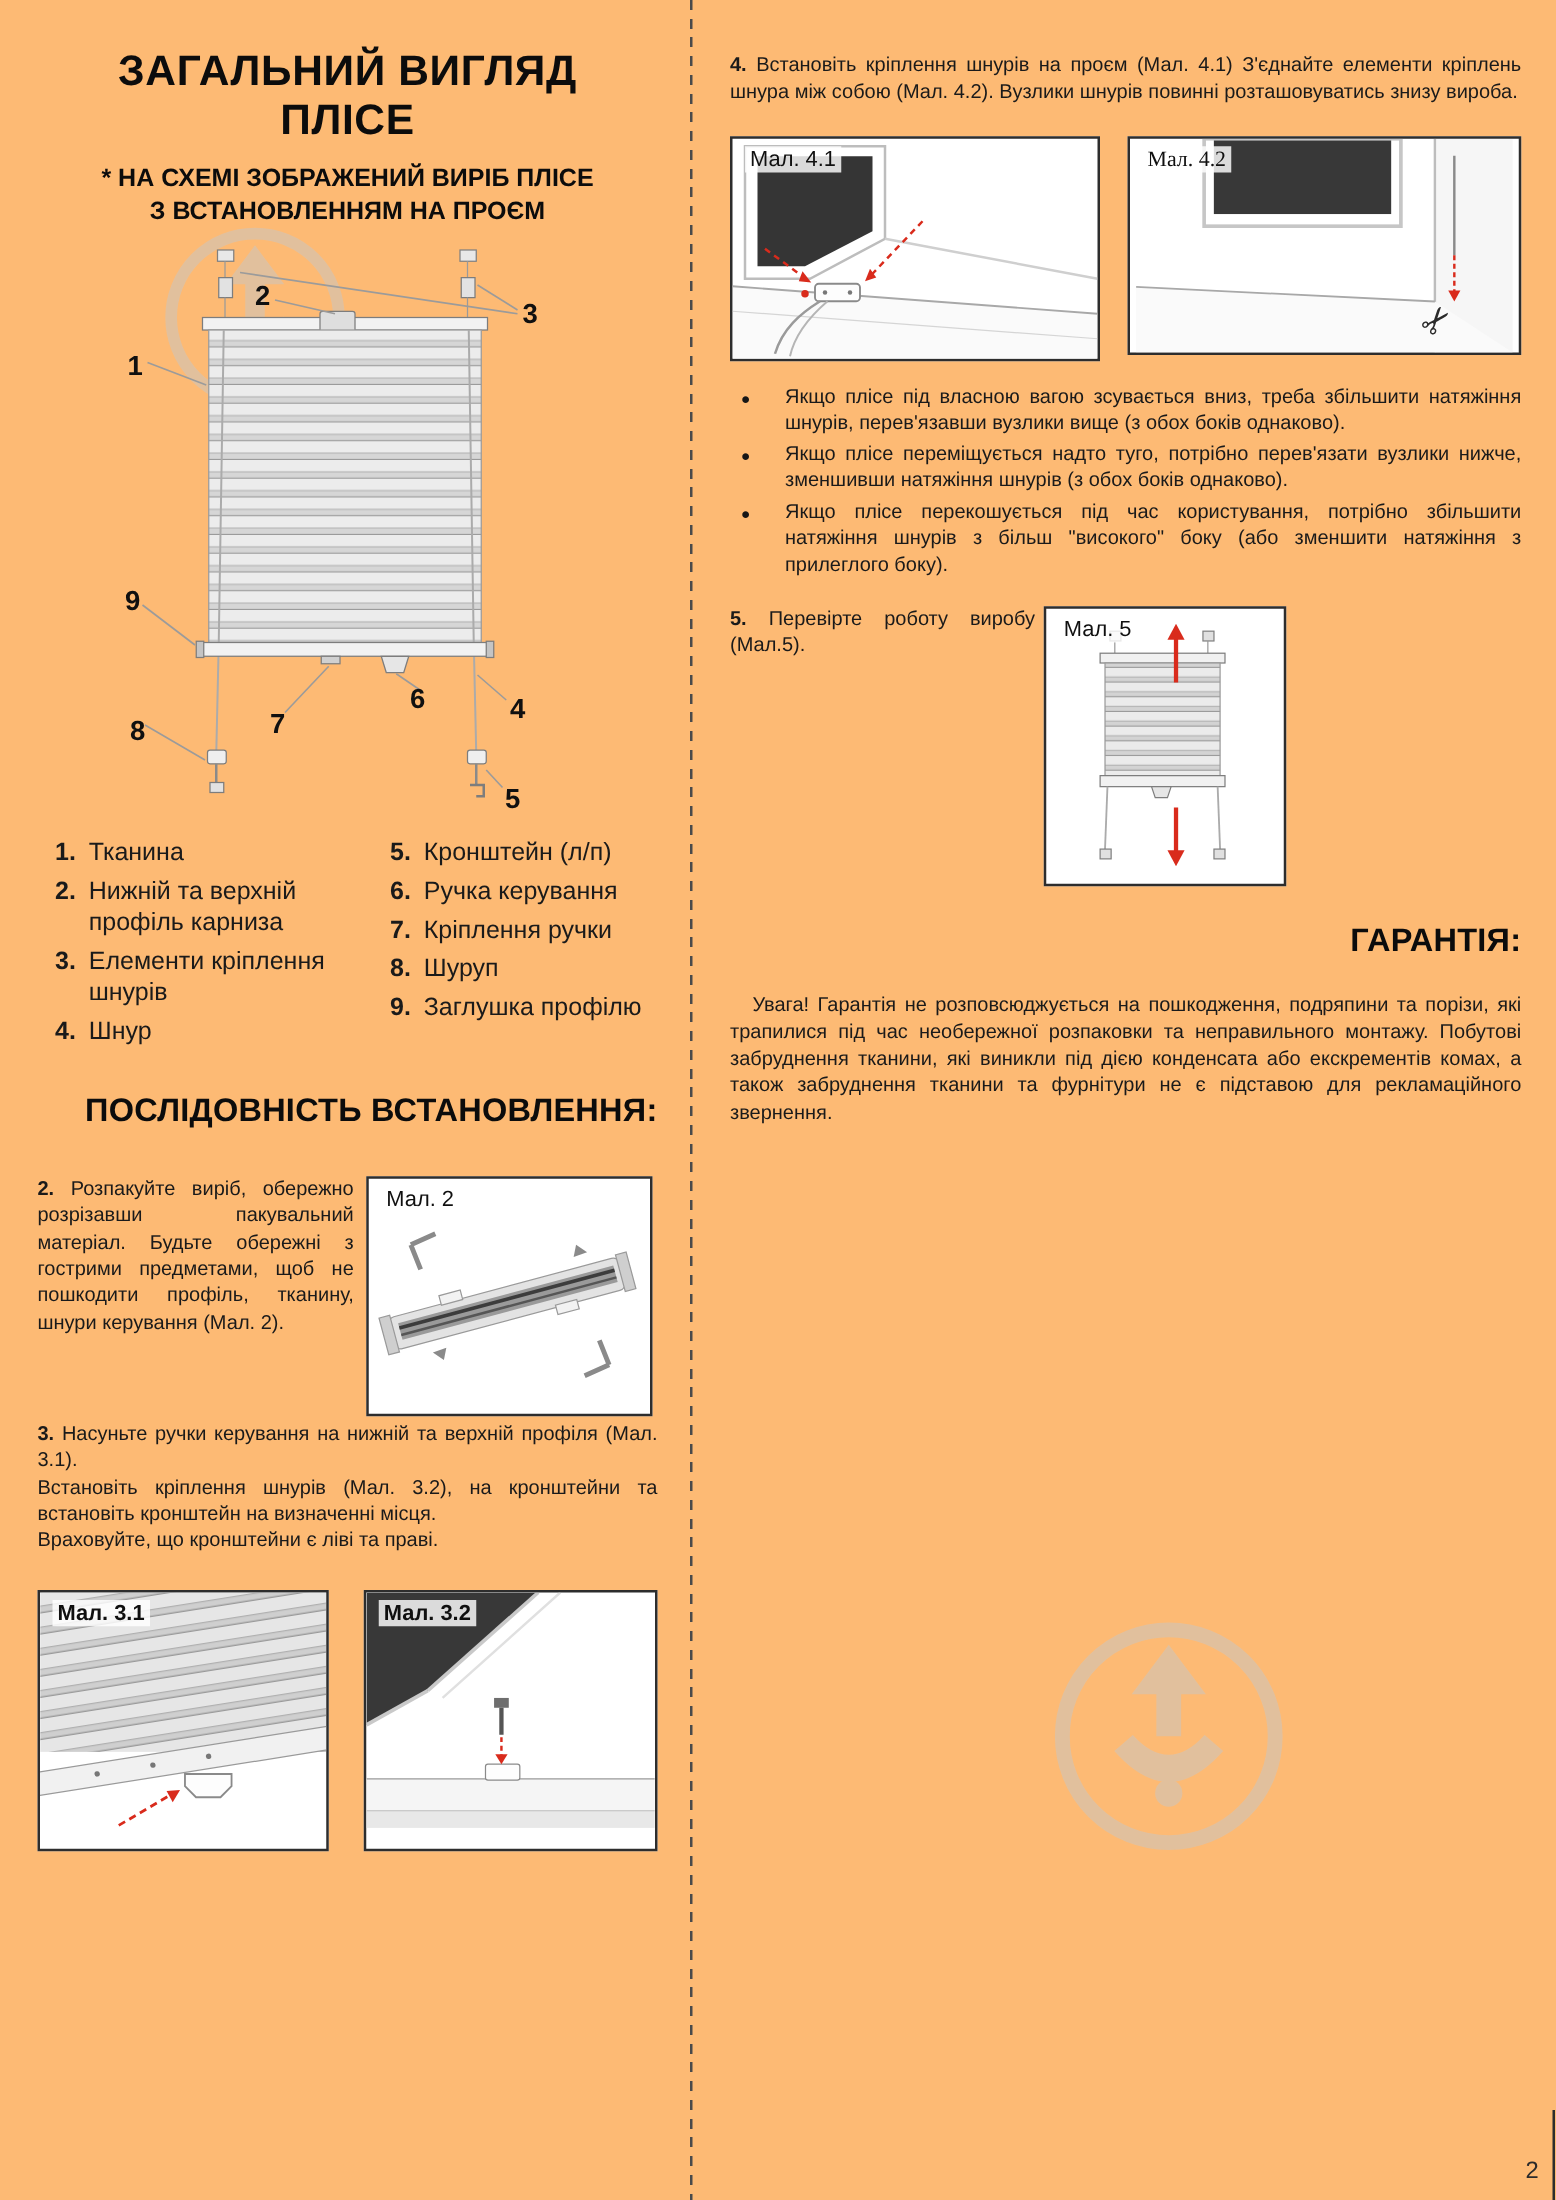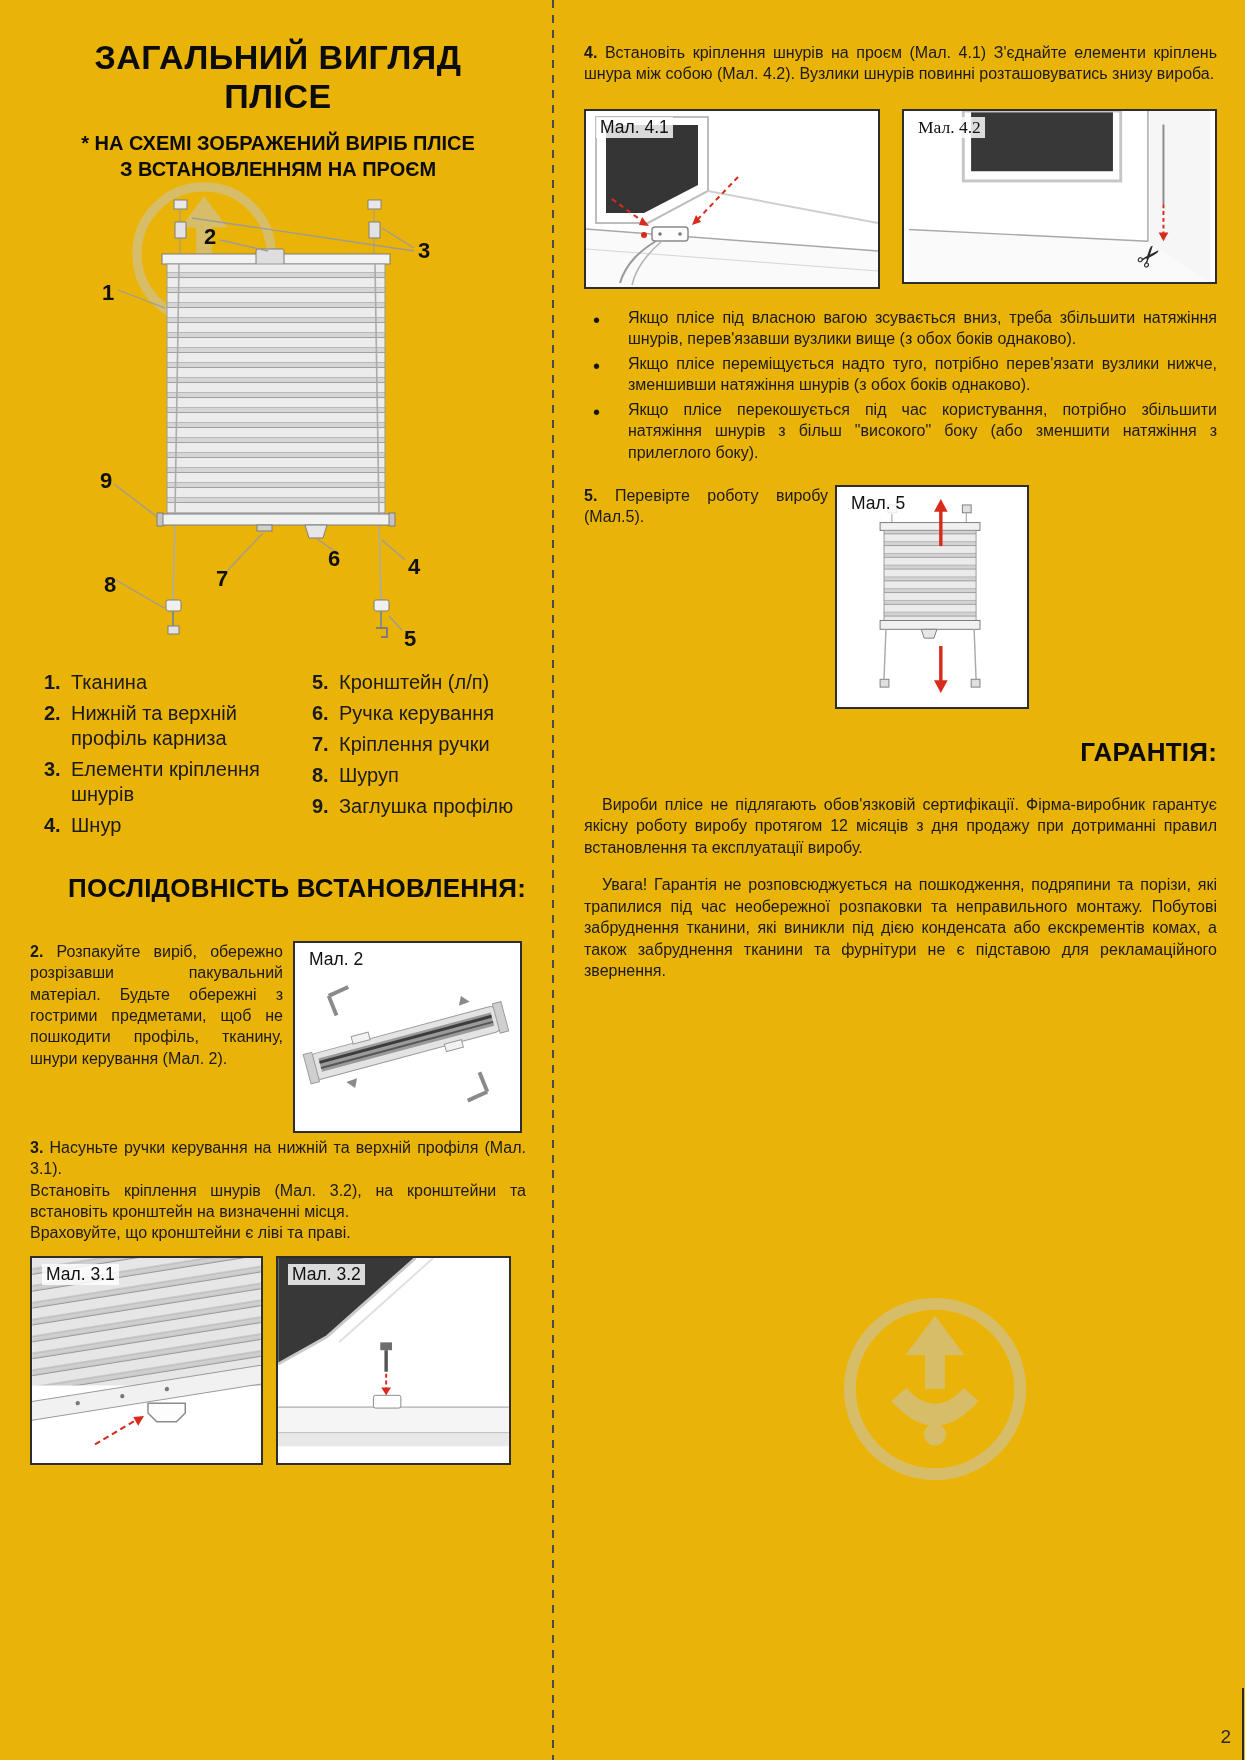--- a/index.html
+++ b/index.html
@@ -2,21 +2,21 @@
 <html><head>
 <meta charset="utf-8">
 <style>
   * { margin:0; padding:0; box-sizing:border-box; }
   html,body { background:#ffffff; }
   body {
     width:1245px; height:1760px;
     font-family:"Liberation Sans","DejaVu Sans",sans-serif;
     color:#161616;
   }
-  .page { position:relative; width:1245px; height:1760px; background:#eab308; overflow:hidden; }
+  .page { position:relative; width:1245px; height:1760px; background:#fdba74; overflow:hidden; }
 
   
   .wm { position:absolute; z-index:0; opacity:.5; }
   .wm1 { left:126px; top:176px; width:156px; height:156px; }
   .wm2 { left:836px; top:1290px; width:198px; height:198px; }
 
   .divider { position:absolute; z-index:1; left:552px; top:0; width:2px; height:1760px;
     background:repeating-linear-gradient(to bottom,#4a4a4a 0 8px,transparent 8px 15px); }
 
   .col { position:absolute; z-index:2; top:0; }
@@ -45,21 +45,21 @@
   .install-head { margin-top:32px; }
 
   .step2-row { display:flex; margin-top:37px; }
   .step2-row .txt { width:253px; }
   .figbox { position:relative; border:2px solid #2d2d2d; background:#fff; flex:none; overflow:hidden;padding-left:40px; }
   .figbox svg { position:absolute; left:0; top:0; width:100%; height:100%; }
   .figlabel { position:absolute; top:6px; left:10px; z-index:3; font-size:17.5px; color:#101010;
     background:rgba(255,255,255,.82); padding:0 4px; }
   .f2  { width:229px; height:192px; margin-left:10px; }
   .step3 { margin-top:4px; }
-  .figs3 { display:flex; gap:13px; margin-top:12px; }
+  .figs3 { display:flex; gap:28px; margin-top:28px;font-weight:bold; }
   .f31 { width:233px; height:209px; }
   .f32 { width:235px; height:209px; }
 
   .step4 { margin-top:42px; }
   .figs4 { display:flex; gap:22px; margin-top:24px; }
   .f41 { width:296px; height:180px; }
   .f42 { flex:1; height:175px;font-family:Liberation Serif, serif; }
   .bullets { margin-top:18px; }
   .bullet-row { display:flex; margin-bottom:3px; }
   .bullet-row .dot { width:44px; padding-left:9px; font-size:20px; line-height:1.34; flex:none; }
@@ -373,19 +373,18 @@
           <line x1="106" y1="60" x2="106" y2="24" stroke="#d92b1c" stroke-width="3.5"></line>
           <path d="M106 12 l-7 13 h14 z" fill="#d92b1c"></path>
           <line x1="106" y1="162" x2="106" y2="198" stroke="#d92b1c" stroke-width="3.5"></line>
           <path d="M106 210 l-7 -13 h14 z" fill="#d92b1c"></path>
         </svg>
       </div>
     </div>
 
     <h2 class="sechead warranty-head">ГАРАНТІЯ:</h2>
 
-    <p class="body-text wp">Вироби плісе не підлягають обов'язковій сертифікації. Фірма-виробник гарантує якісну роботу виробу протягом 12 місяців з дня продажу при дотриманні правил встановлення та експлуатації виробу.</p>
     <p class="body-text wp">Увага! Гарантія не розповсюджується на пошкодження, подряпини та порізи, які трапилися під час необережної розпаковки та неправильного монтажу. Побутові забруднення тканини, які виникли під дією конденсата або екскрементів комах, а також забруднення тканини та фурнітури не є підставою для рекламаційного звернення.</p>
   </section>
 
   <div class="edge-line"></div>
   <div class="pagenum">2</div>
 </div>
 
 </body></html>

